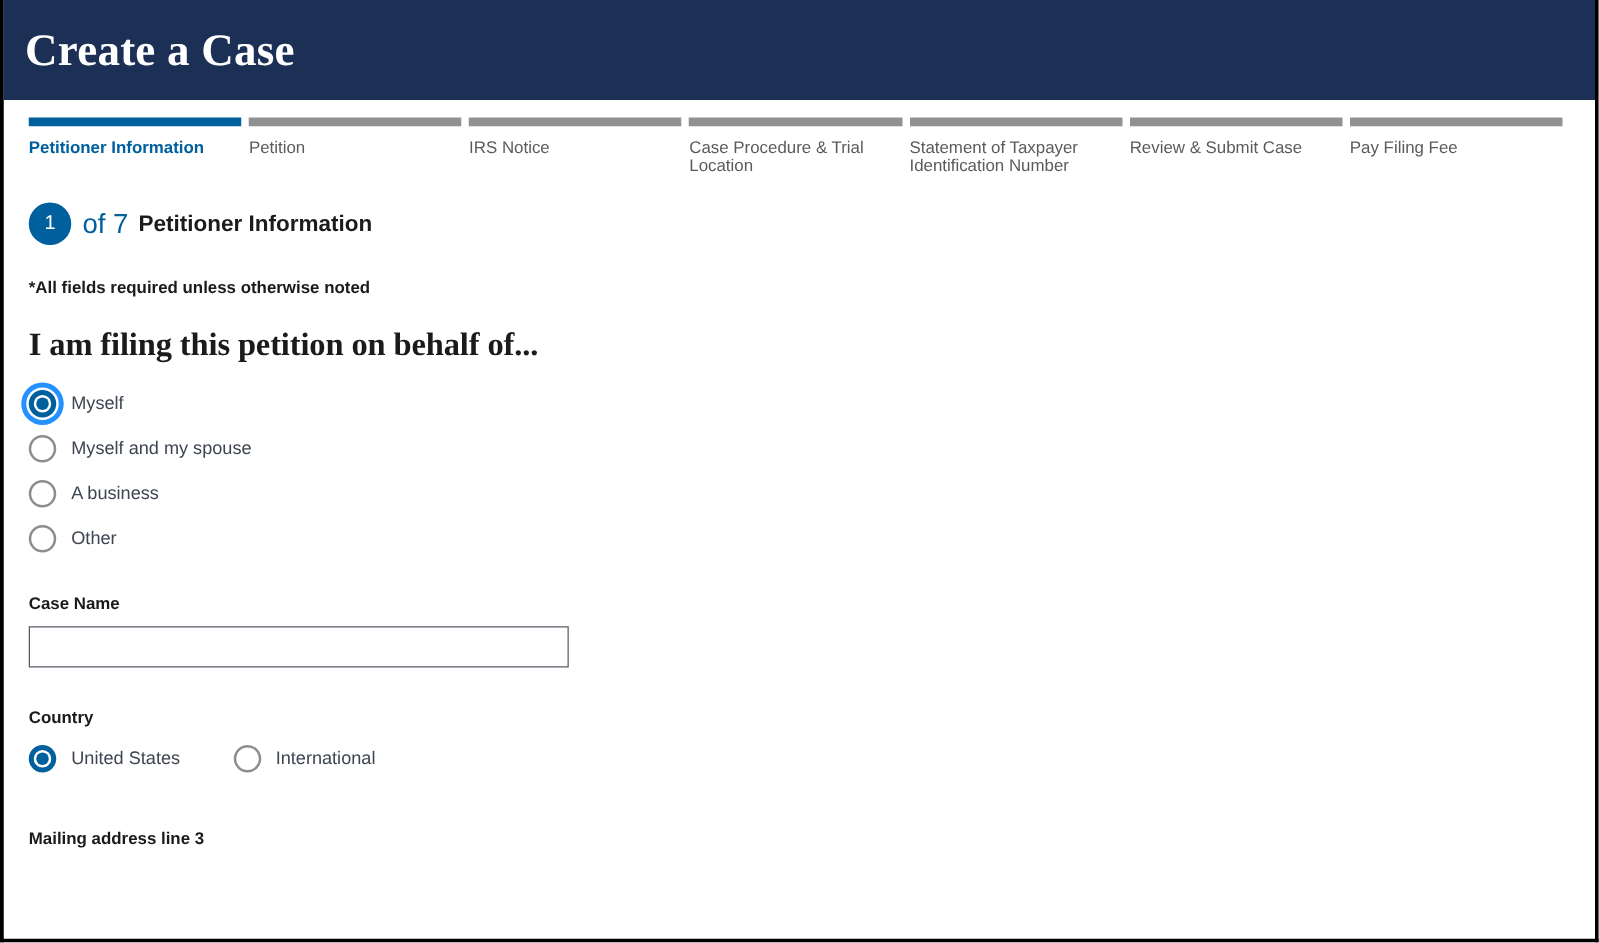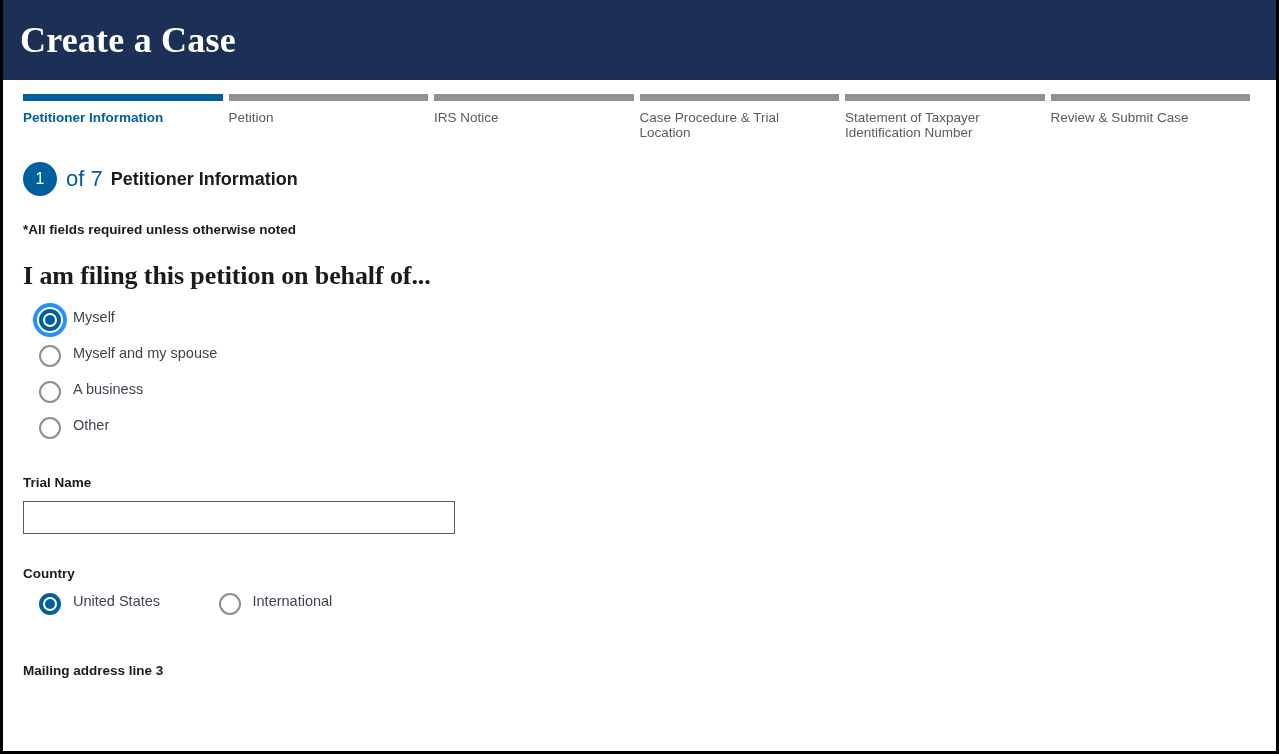--- a/index.html
+++ b/index.html
@@ -129,24 +129,24 @@
     margin-top: 24px;
     letter-spacing: -0.1px;
   }
 
   
   .radio-group {
     margin-top: 18px;
   }
   .radio-row {
     display: flex;
+    align-items: center;
     height: 28px;
     margin-bottom: 8px;
     cursor: pointer;
-    margin-left: 16px;
   }
   .radio-row:last-child { margin-bottom: 0; }
 
   .radio-mark {
     position: relative;
     width: 22px;
     height: 22px;
     border-radius: 50%;
     border: 2px solid #8d8d8d;
     background: #ffffff;
@@ -238,20 +238,24 @@
         <div class="progress-bar"></div>
         <div class="progress-label">Case Procedure &amp; Trial Location</div>
       </li>
       <li class="progress-step">
         <div class="progress-bar"></div>
         <div class="progress-label">Statement of Taxpayer Identification Number</div>
       </li>
       <li class="progress-step">
         <div class="progress-bar"></div>
         <div class="progress-label">Review &amp; Submit Case</div>
+      </li>
+      <li class="progress-step">
+        <div class="progress-bar"></div>
+        <div class="progress-label">Pay Filing Fee</div>
       </li>
     </ol>
   </div>
 
   <div class="content">
 
     <div class="step-heading">
       <span class="step-badge">1</span>
       <span class="step-of">of 7</span>
       <span class="step-title">Petitioner Information</span>
@@ -274,21 +278,21 @@
         <span class="radio-mark"></span>
         <span class="radio-label">A business</span>
       </label>
       <label class="radio-row">
         <span class="radio-mark"></span>
         <span class="radio-label">Other</span>
       </label>
     </div>
 
     <div class="field">
-      <label class="field-label">Trial Name</label>
+      <label class="field-label">Case Name</label>
       <input class="text-input" type="text" value="" style="">
     </div>
 
     <div class="country-block">
       <div class="field-label">Country</div>
       <div class="country-radios">
         <label class="radio-row inline">
           <span class="radio-mark checked"></span>
           <span class="radio-label">United States</span>
         </label>

